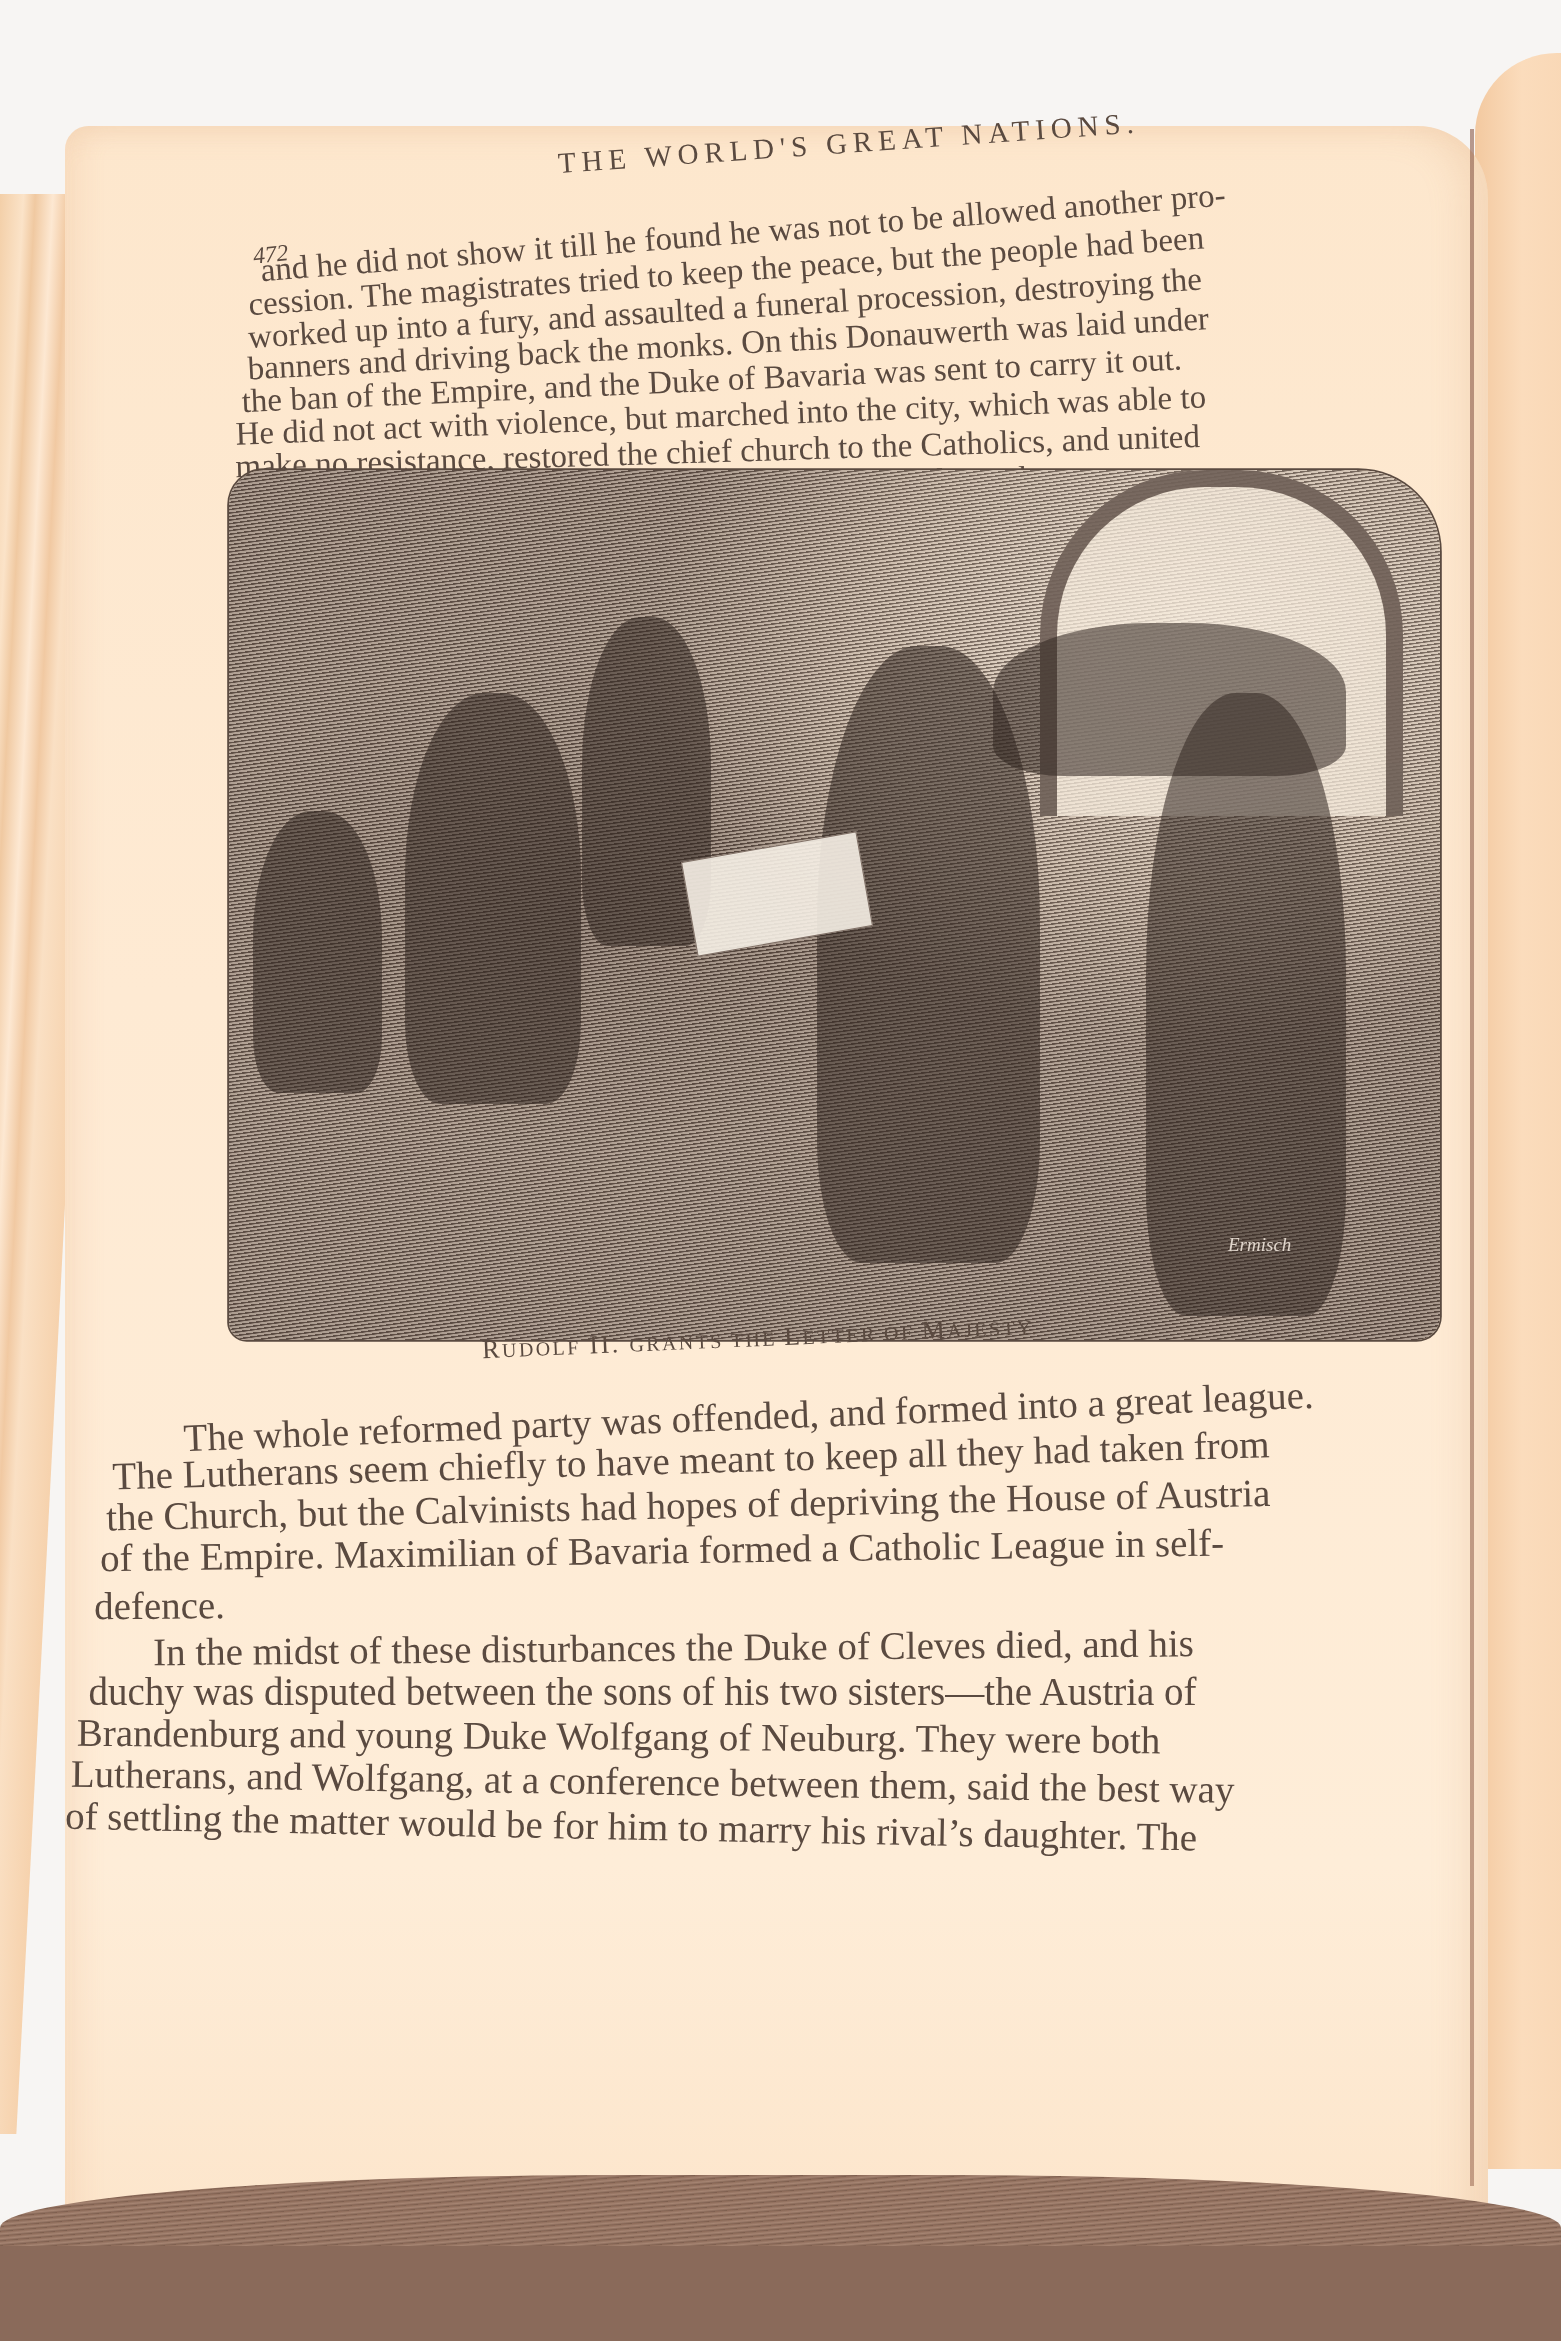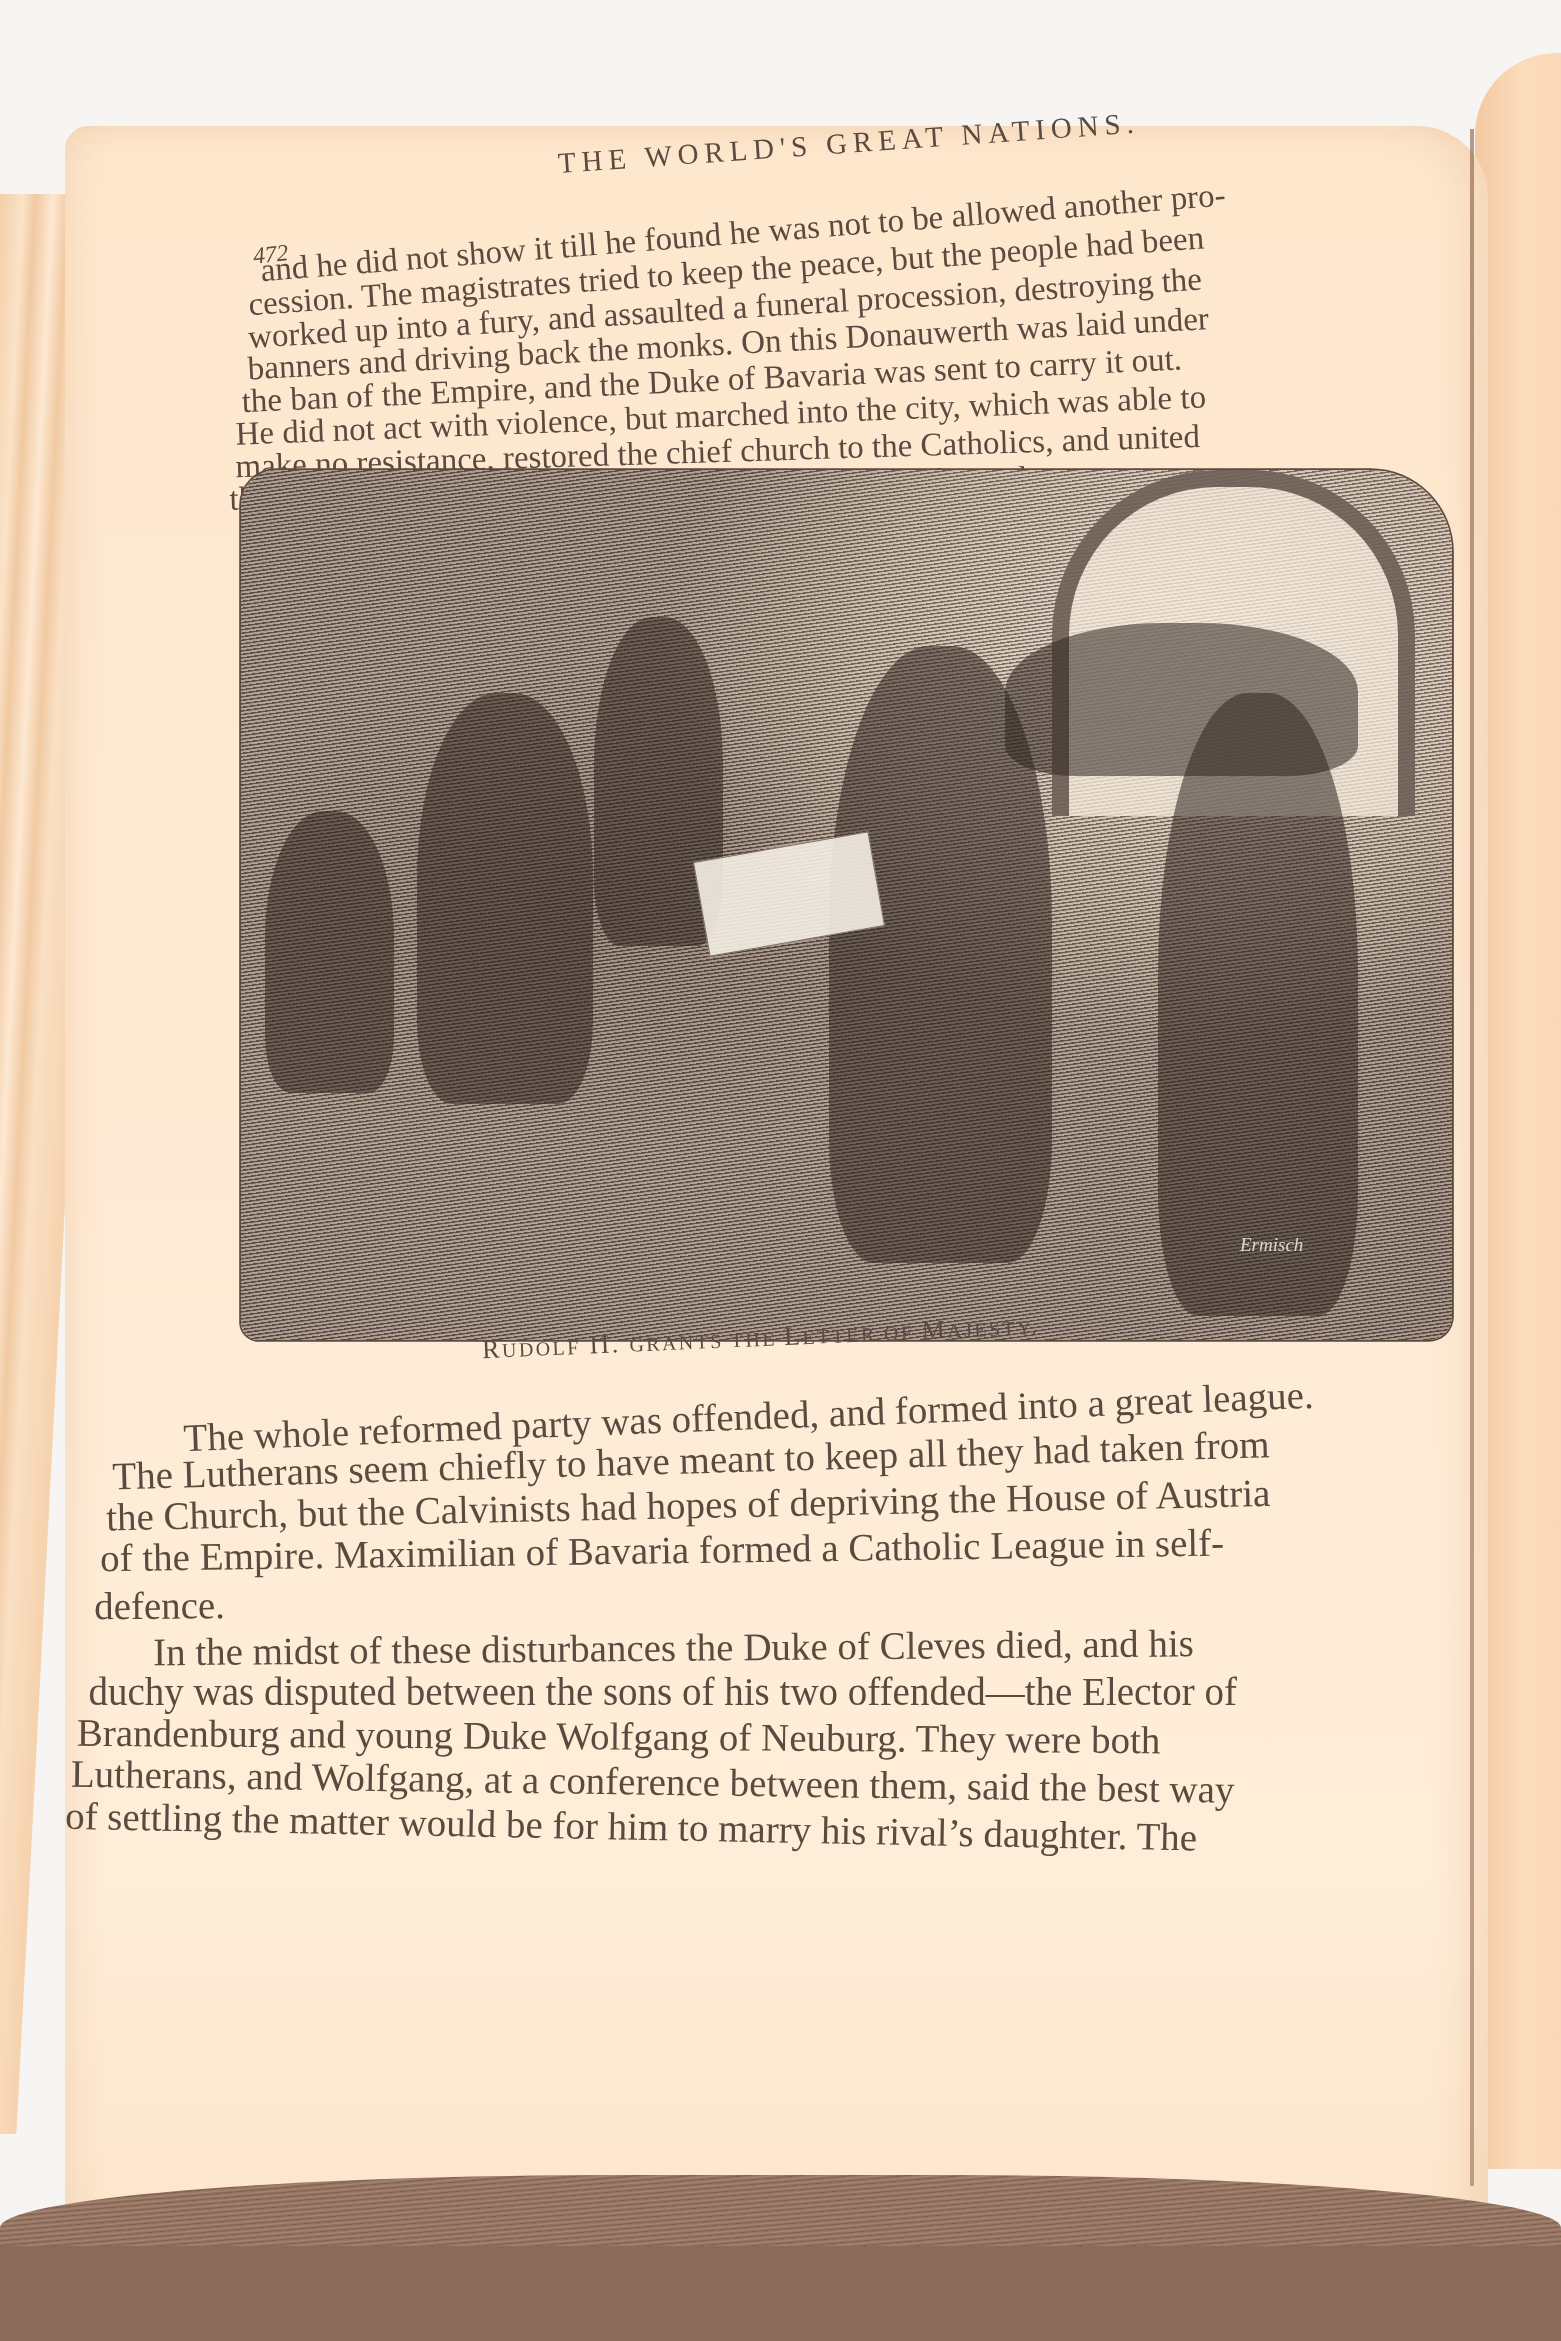--- a/index.html
+++ b/index.html
@@ -68,21 +68,20 @@
 
   .illustration {
     position: absolute; left: 229px; top: 470px; width: 1211px; height: 870px;
     border-radius: 35px 82px 23.5px 17.6px;
     background:
       repeating-linear-gradient(172deg, rgba(60,45,38,0.55) 0px, rgba(60,45,38,0.55) 1.2px, rgba(240,225,210,0.4) 1.8px, rgba(240,225,210,0.4) 3.5px),
       radial-gradient(ellipse at 80% 20%, #e8ddd0 0%, #b8a898 25%, transparent 40%),
       radial-gradient(ellipse at 30% 50%, #6a5a50 0%, #8a7a6e 40%, #7a6a60 100%);
     box-shadow: 0 0 0 1.8px #5a4a40;
     overflow: hidden;
-    margin-left: 12px;
   }
   .illus-figure {
     position: absolute; background: rgba(50,38,32,0.55); border-radius: 45% 45% 20% 20%;
   }
   .illus-arch {
     position: absolute; left: 811px; top: 0px; width: 329px; height: 329px;
     border-radius: 165px 165px 0 0; background: rgba(245,235,220,0.75);
     border: 17.6px solid rgba(70,55,48,0.7); border-bottom: none;
   }
   .illus-doc {
@@ -154,21 +153,21 @@
   <span>R</span><span class="sc">UDOLF</span><span> II. </span><span class="sc">GRANTS THE </span><span>L</span><span class="sc">ETTER OF </span><span>M</span><span class="sc">AJESTY.</span>
 </div>
 
 <div class="body-text ink">
   <span class="line b0">The whole reformed party was offended, and formed into a great league.</span>
   <span class="line b1">The Lutherans seem chiefly to have meant to keep all they had taken from</span>
   <span class="line b2">the Church, but the Calvinists had hopes of depriving the House of Austria</span>
   <span class="line b3">of the Empire.  Maximilian of Bavaria formed a Catholic League in self-</span>
   <span class="line b4">defence.</span>
   <span class="line b5">In the midst of these disturbances the Duke of Cleves died, and his</span>
-  <span class="line b6">duchy was disputed between the sons of his two offended—the Elector of</span>
+  <span class="line b6">duchy was disputed between the sons of his two sisters—the Austria of</span>
   <span class="line b7">Brandenburg and young Duke Wolfgang of Neuburg.  They were both</span>
   <span class="line b8">Lutherans, and Wolfgang, at a conference between them, said the best way</span>
   <span class="line b9">of settling the matter would be for him to marry his rival’s daughter.  The</span>
 </div>
 
 <div class="page-block"></div>
 <div class="page-block-under"></div>
 
 
 </body></html>

